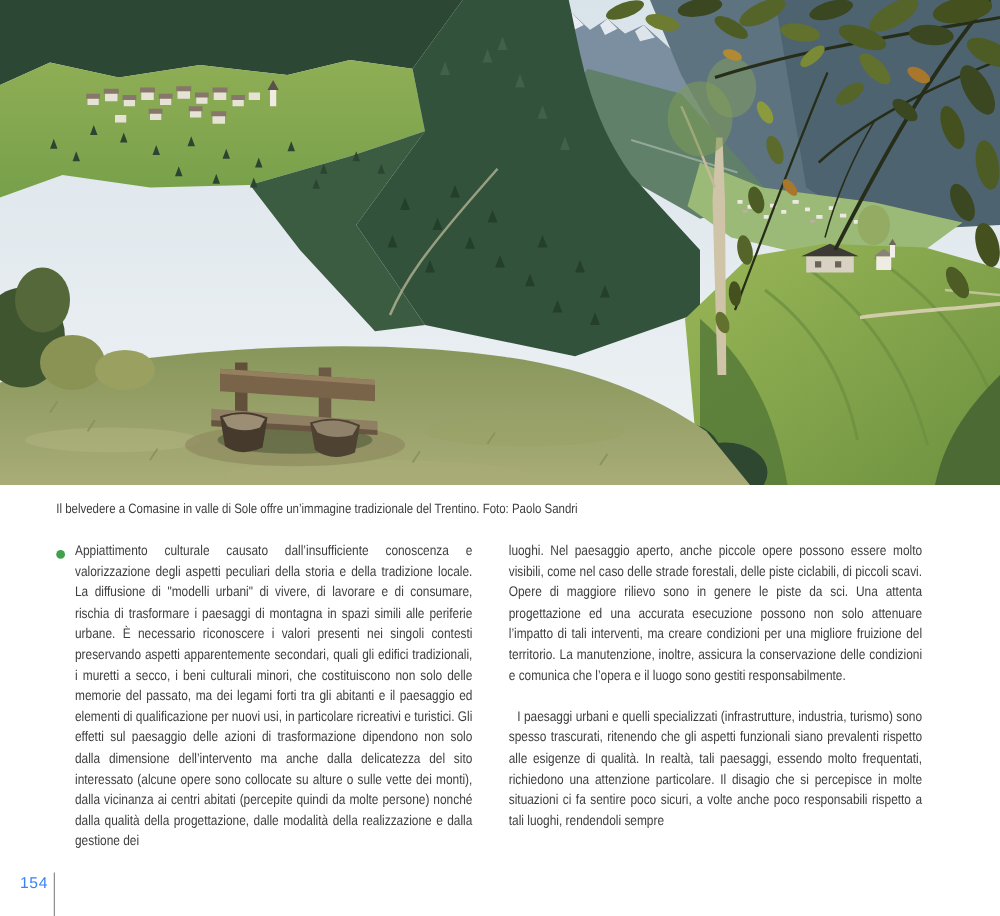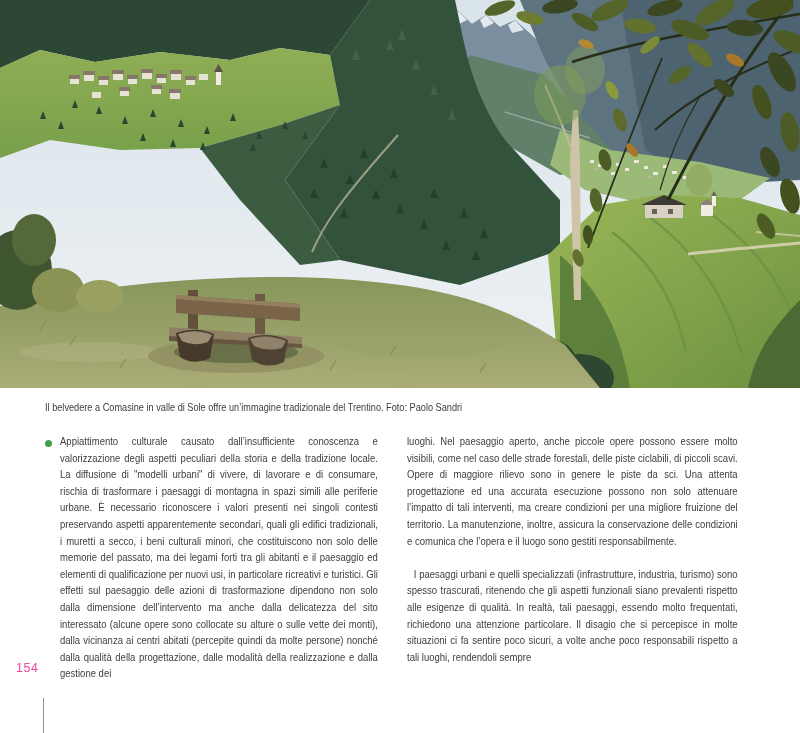--- a/index.html
+++ b/index.html
@@ -26,22 +26,22 @@
   .col-left  { left:60px;  width:374px; }
   .col-right { left:407px; width:389px; }
   .col-right p.p2 { margin-top:16.6px; text-indent:8px; }
 
   .bullet {
     position:absolute; left:45px; top:440px; width:7px; height:7px;
     border-radius:50%; background:#3fa14c;
   }
 
   .pagenum {
-    position:absolute; left:16px; top:661px;
-    font-size:12.5px; color:#ec4899; letter-spacing:0.5px;
+    position:absolute; left:16px; top:699px;
+    font-size:12.5px; color:#3b82f6; letter-spacing:0.5px;
   }
   .pagerule {
     position:absolute; left:43px; top:698px; width:1px; height:35px;
     background:#8f8f8f;
   }
 </style>
 </head>
 <body>
 
 <div class="photo-wrap">

